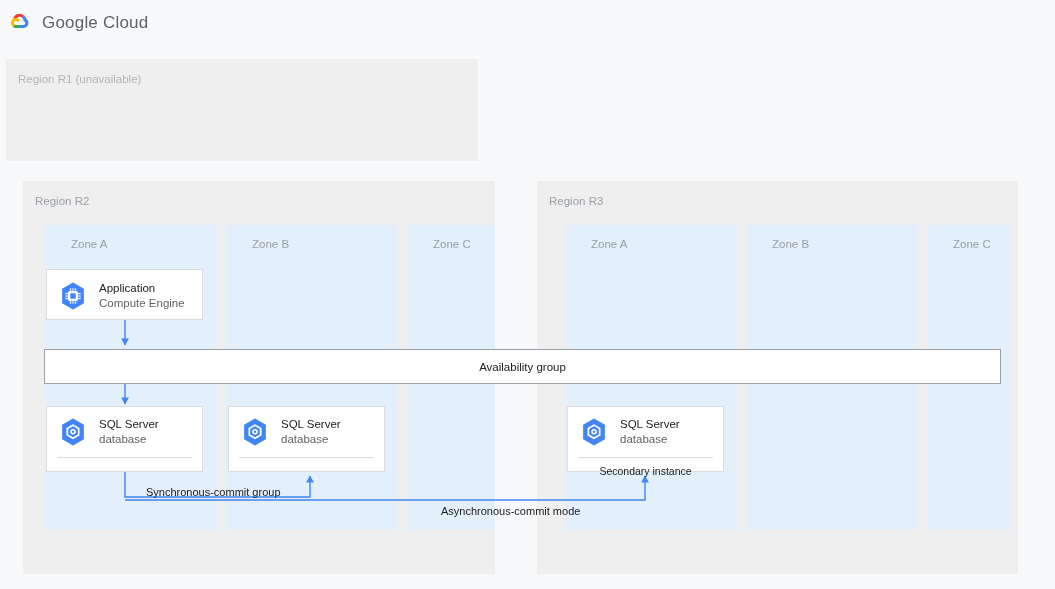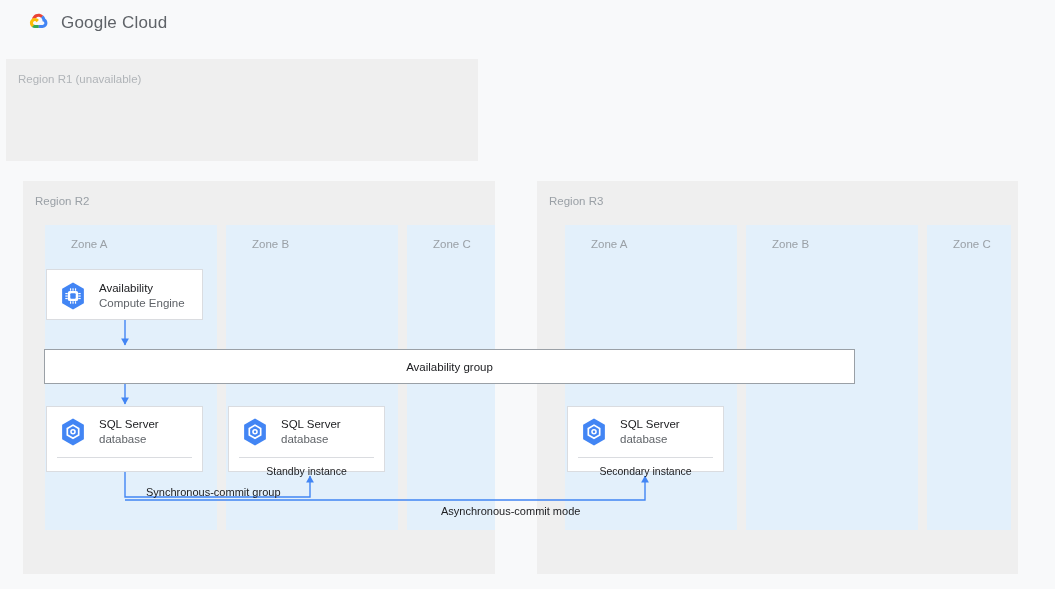--- a/index.html
+++ b/index.html
@@ -15,21 +15,21 @@
     position: relative;
   }
 
   
   .header {
     position: absolute;
     left: 0; top: 0;
     width: 1055px; height: 46px;
     display: flex;
     align-items: center;
-    padding-left: 25px;
+    padding-left: 6px;
     box-sizing: border-box;
   }
   .gc-logo {
     width: 26px; height: 26px;
     margin-right: 10px;
     flex: none;
   }
   .gc-title {
     font-size: 17px;
     color: #5f6368;
@@ -196,21 +196,21 @@
 
   <line x1="125" y1="320" x2="125" y2="345" stroke="#4285f4" stroke-width="1.4" marker-end="url(#arrow-down)"></line>
 
   <line x1="125" y1="384" x2="125" y2="404" stroke="#4285f4" stroke-width="1.4" marker-end="url(#arrow-down)"></line>
 
   <path d="M125,472 L125,497 L310,497 L310,476" fill="none" stroke="#4285f4" stroke-width="1.4" marker-end="url(#arrow-up)"></path>
 
   <path d="M125,500 L645,500 L645,476" fill="none" stroke="#4285f4" stroke-width="1.4" marker-end="url(#arrow-up)"></path>
 </svg>
 
-<div class="ag-bar" style="left:44px; top:349px; width:811px; height:35px;">
+<div class="ag-bar" style="left:44px; top:349px; width:957px; height:35px;">
   <span>Availability group</span>
 </div>
 
 <div class="card" style="left:46px; top:269px; width:157px; height:51px;">
   <div class="card-top" style="height:51px;">
     <svg class="card-icon" viewBox="0 0 40 40">
       <path d="M20 3.2 L33.6 11 L33.6 29 L20 36.8 L6.4 29 L6.4 11 Z" fill="#4285f4"></path>
       <g fill="#ffffff">
         <rect x="13.6" y="13.6" width="12.8" height="12.8" rx="2.4"></rect>
       </g>
@@ -224,21 +224,21 @@
         <rect x="22.4" y="26.6" width="1.5" height="3"></rect>
         <rect x="10.4" y="16.2" width="3" height="1.5"></rect>
         <rect x="10.4" y="19.3" width="3" height="1.5"></rect>
         <rect x="10.4" y="22.4" width="3" height="1.5"></rect>
         <rect x="26.6" y="16.2" width="3" height="1.5"></rect>
         <rect x="26.6" y="19.3" width="3" height="1.5"></rect>
         <rect x="26.6" y="22.4" width="3" height="1.5"></rect>
       </g>
     </svg>
     <div class="card-text">
-      <div class="card-title">Availability</div>
+      <div class="card-title">Application</div>
       <div class="card-sub">Compute Engine</div>
     </div>
   </div>
 </div>
 
 <div class="card" style="left:46px; top:406px; width:157px; height:66px;">
   <div class="card-top">
     <svg class="card-icon" viewBox="0 0 40 40">
       <path d="M20 3.2 L33.6 11 L33.6 29 L20 36.8 L6.4 29 L6.4 11 Z" fill="#4285f4"></path>
       <path d="M20 11.4 L27.1 15.5 L27.1 23.7 L20 27.8 L12.9 23.7 L12.9 15.5 Z" fill="none" stroke="#ffffff" stroke-width="2.1"></path>
@@ -260,21 +260,20 @@
       <path d="M20 11.4 L27.1 15.5 L27.1 23.7 L20 27.8 L12.9 23.7 L12.9 15.5 Z" fill="none" stroke="#ffffff" stroke-width="2.1"></path>
       <circle cx="20" cy="19.6" r="3.5" fill="#ffffff"></circle>
       <circle cx="20" cy="19.6" r="1.5" fill="#4285f4"></circle>
     </svg>
     <div class="card-text">
       <div class="card-title">SQL Server</div>
       <div class="card-sub">database</div>
     </div>
   </div>
   <div class="card-divider"></div>
-  <div class="card-footer center">Standby instance</div>
 </div>
 
 <div class="card" style="left:567px; top:406px; width:157px; height:66px;">
   <div class="card-top">
     <svg class="card-icon" viewBox="0 0 40 40">
       <path d="M20 3.2 L33.6 11 L33.6 29 L20 36.8 L6.4 29 L6.4 11 Z" fill="#4285f4"></path>
       <path d="M20 11.4 L27.1 15.5 L27.1 23.7 L20 27.8 L12.9 23.7 L12.9 15.5 Z" fill="none" stroke="#ffffff" stroke-width="2.1"></path>
       <circle cx="20" cy="19.6" r="3.5" fill="#ffffff"></circle>
       <circle cx="20" cy="19.6" r="1.5" fill="#4285f4"></circle>
     </svg>

